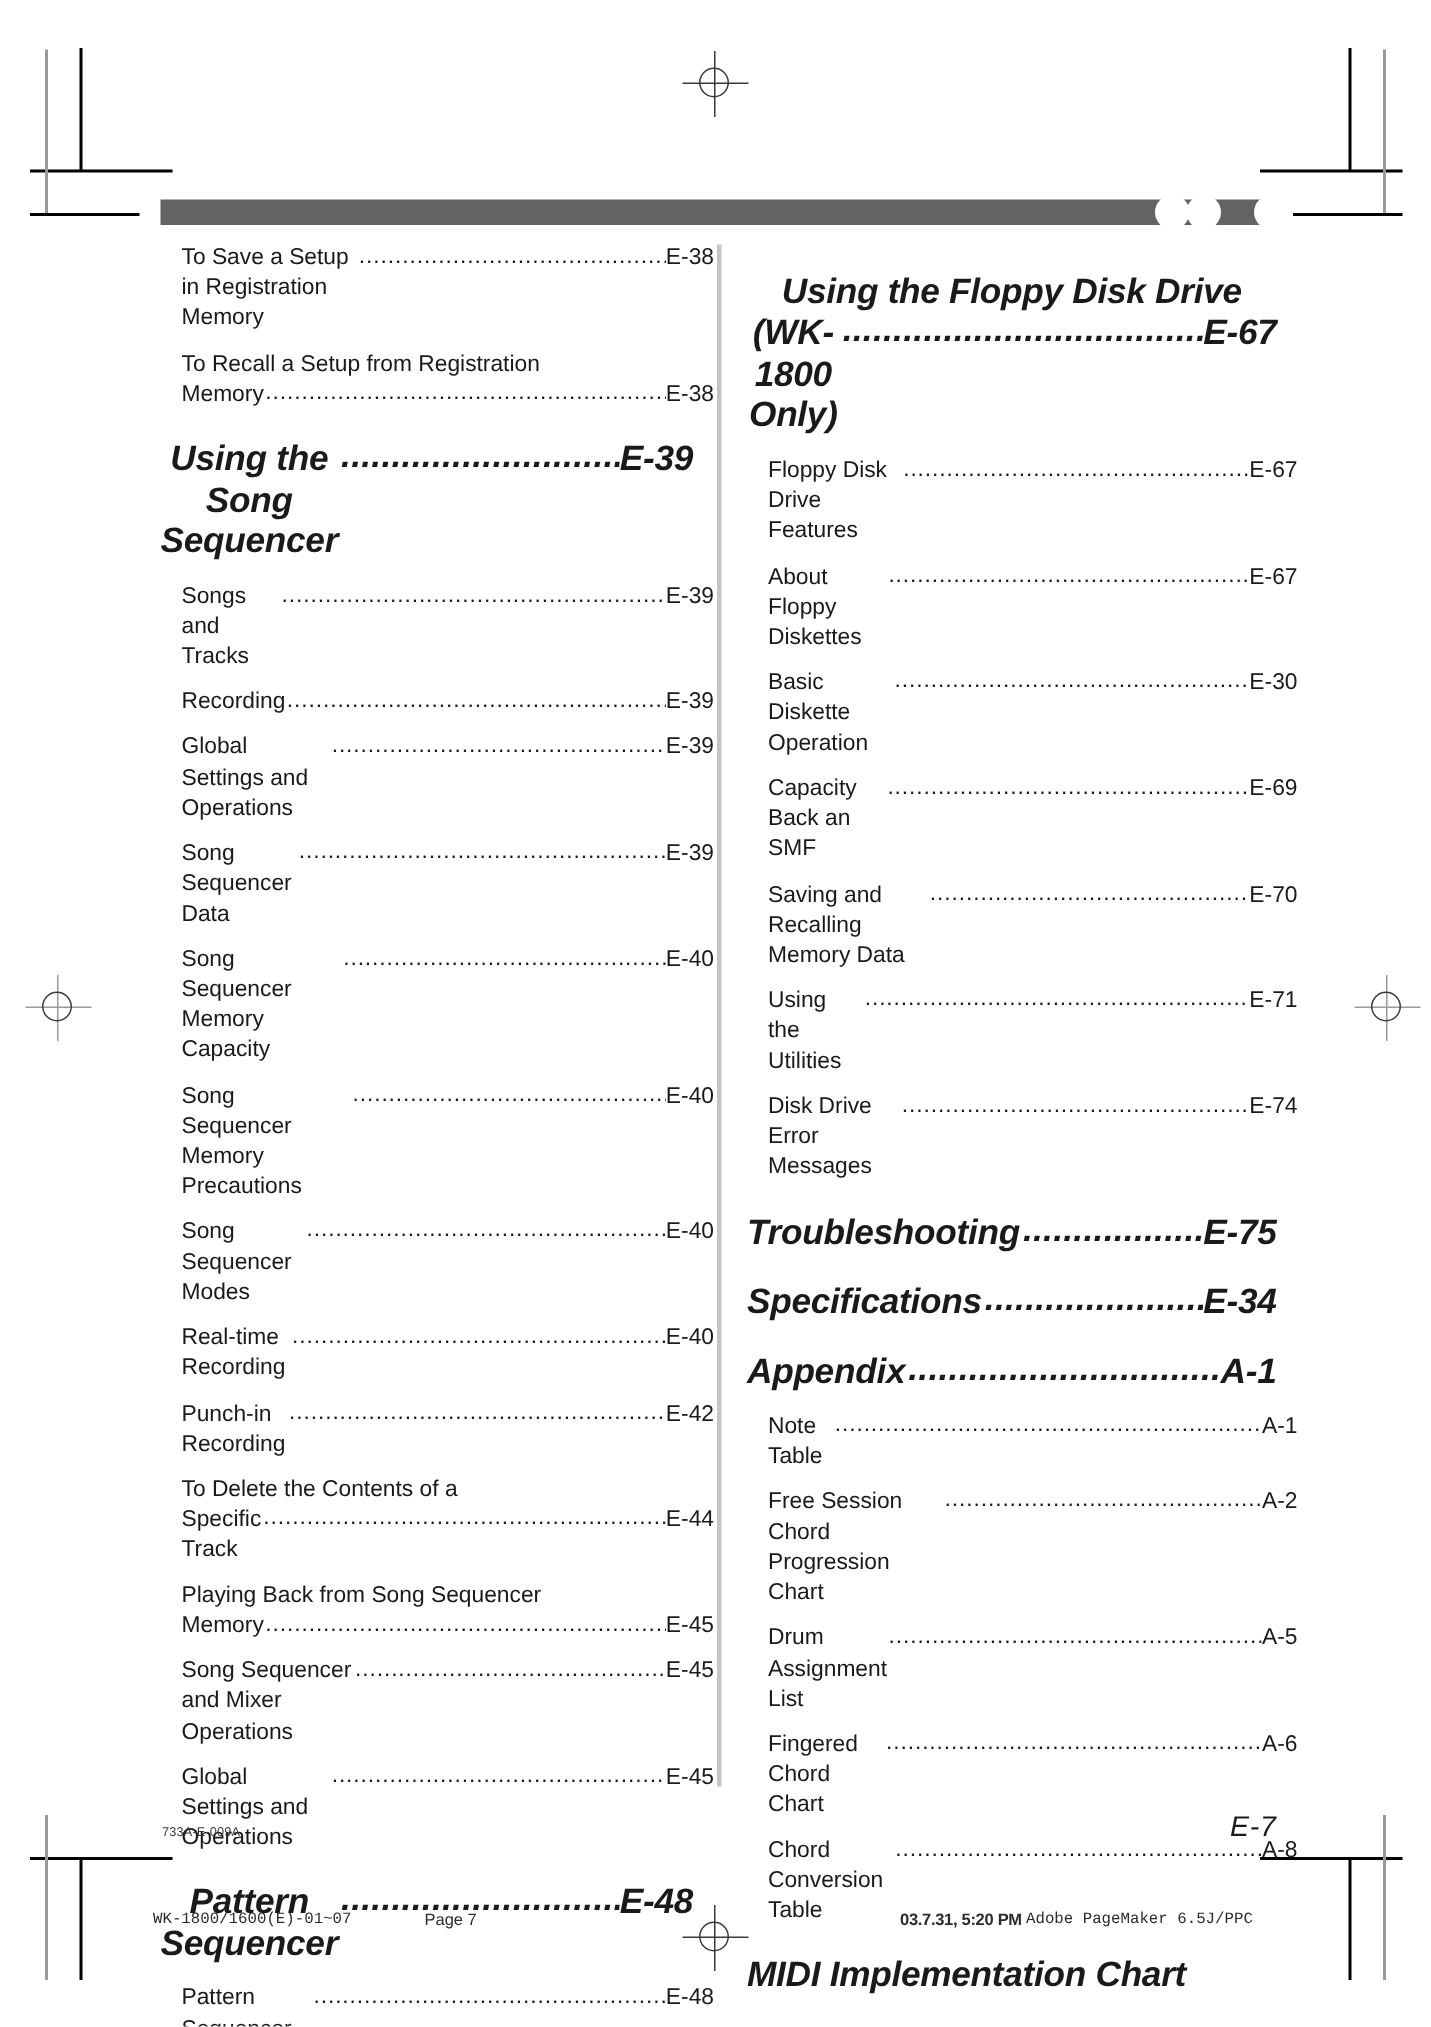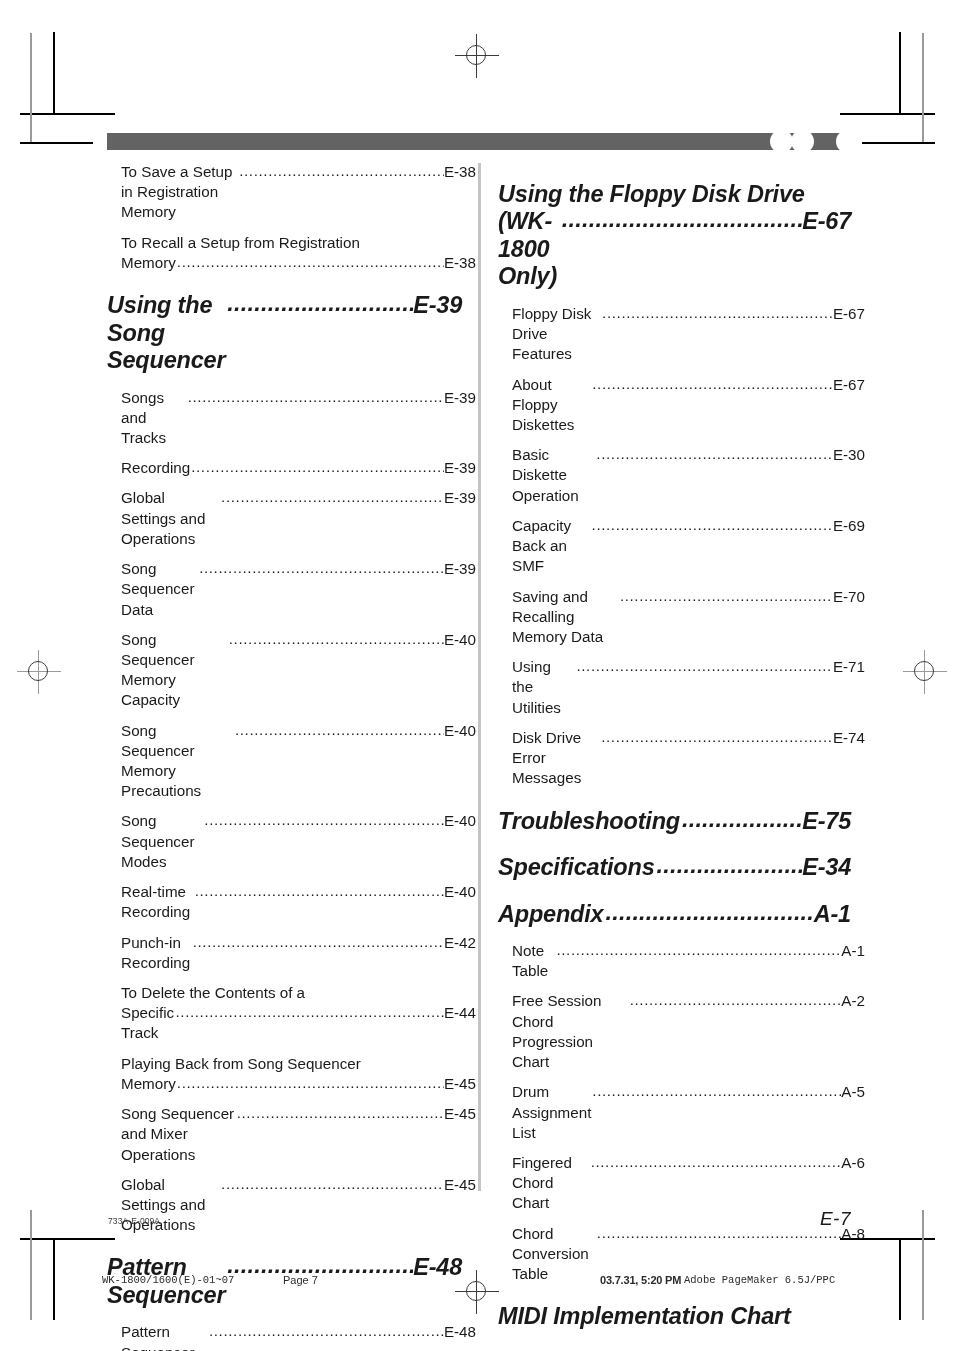--- a/index.html
+++ b/index.html
@@ -134,20 +134,21 @@
   
   .head {
     font-size: 23.5px;
     font-weight: bold;
     font-style: italic;
     line-height: 1.17;
     letter-spacing: -0.2px;
     margin-top: 19px;
     margin-bottom: 13px;
     padding-left: 0;
+    text-align: center;
   }
   .head .leader {
     letter-spacing: 0.2px;
     padding: 0 2px;
     transform: translateY(-2px);
   }
   .head.two-line { display: block; }
   .head.two-line .line1 { display: block; }
   .head.two-line .line2 {
     display: flex;

